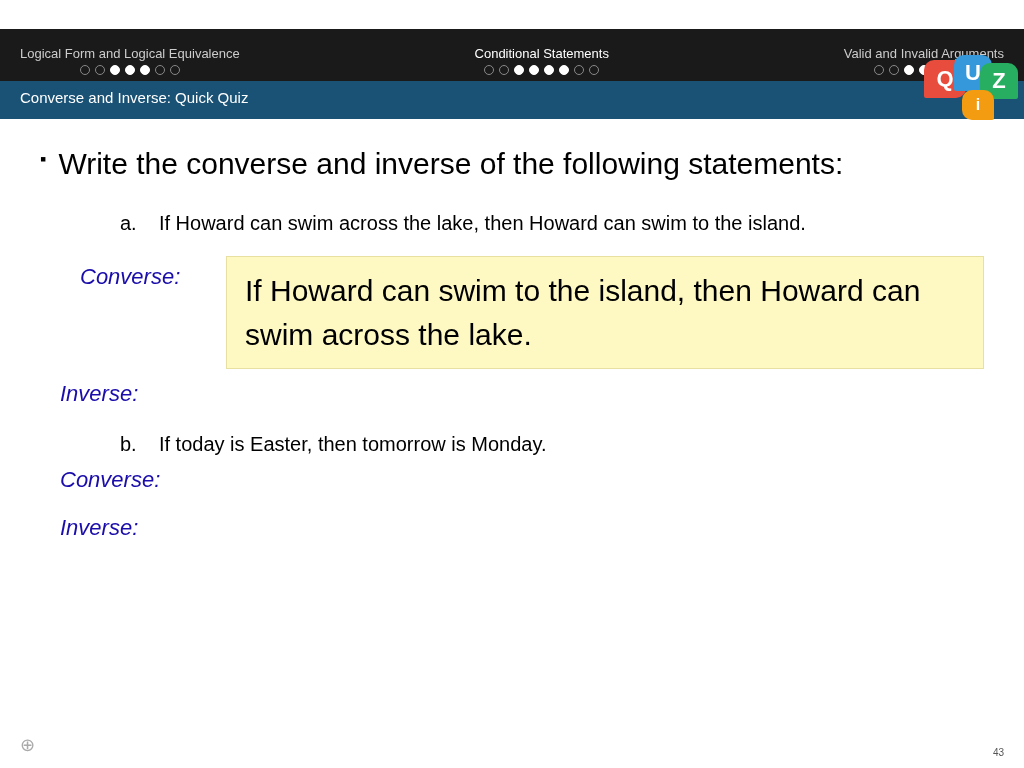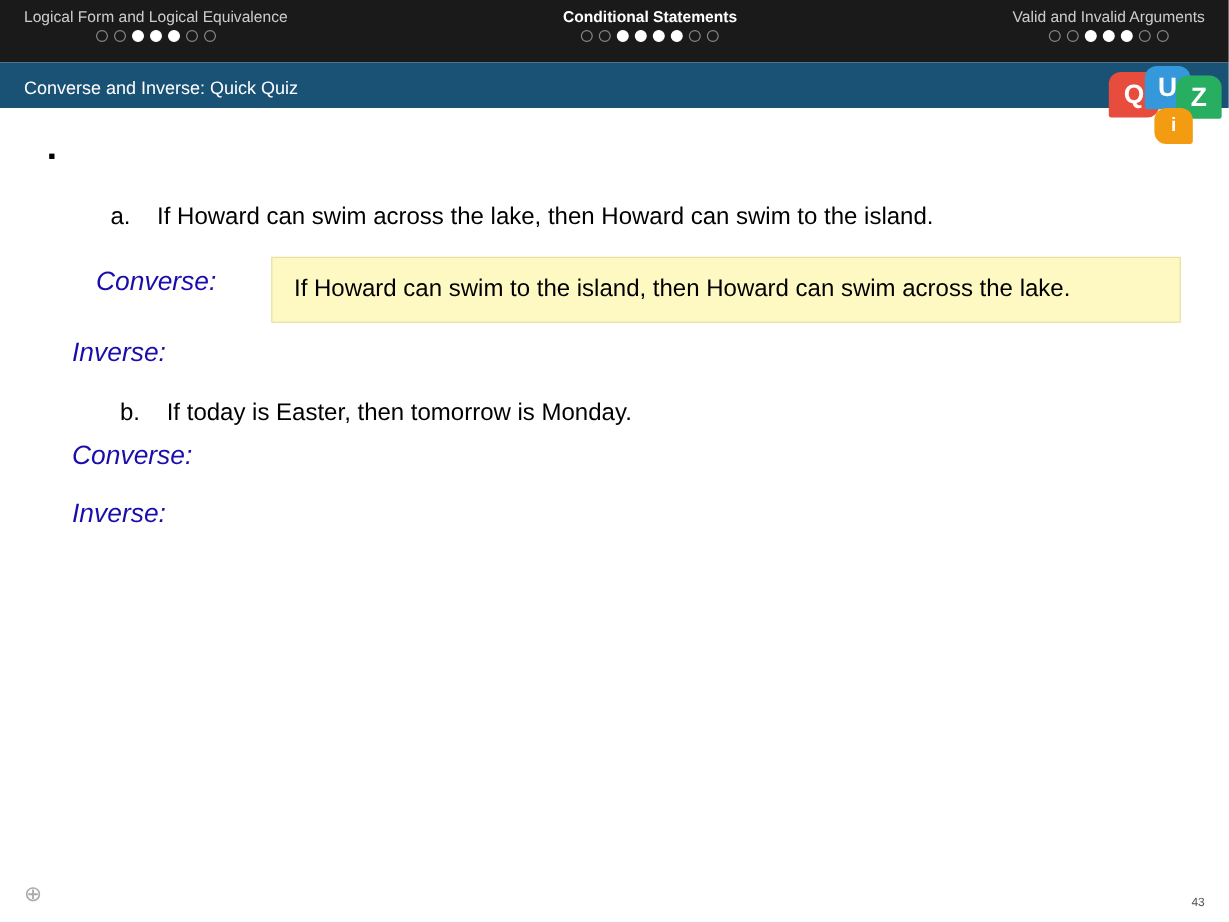--- a/index.html
+++ b/index.html
@@ -11,41 +11,42 @@
       overflow: hidden;
       position: relative;
     }
 
     
     .top-bar {
       background: #1a1a1a;
       color: #ffffff;
       display: flex;
       justify-content: space-between;
-      align-items: flex-start;
-      padding: 6px 20px 16px 20px;
+      align-items: flex-end;
+      padding: 6px 20px 6px 20px;
       height: 52px;
+      margin-top: 29px;
     }
 
     .nav-section {
       display: flex;
       flex-direction: column;
       align-items: center;
       gap: 4px;
     }
 
     .nav-title {
       font-size: 13px;
       color: #cccccc;
       white-space: nowrap;
     }
 
     .nav-title.active {
       color: #ffffff;
-      font-weight: bold;
+      font-weight: normal;
     }
 
     .nav-dots {
       display: flex;
       gap: 5px;
       align-items: center;
     }
 
     .dot {
       width: 10px;
@@ -67,21 +68,21 @@
     }
 
     
     .subtitle-bar {
       background: #1a5276;
       color: #ffffff;
       font-size: 15px;
       padding: 8px 20px;
       height: 38px;
       display: flex;
-      align-items: flex-end;
+      align-items: flex-start;
     }
 
     
     .quiz-logo {
       position: absolute;
       top: 52px;
       right: 10px;
       width: 90px;
       height: 75px;
       display: flex;
@@ -163,21 +164,21 @@
     }
 
     .question-text {
       font-size: 30px;
       font-weight: normal;
       line-height: 1.3;
       color: #000;
     }
 
     .sub-item {
-      margin-left: 52px;
+      margin-left: 80px;
       margin-bottom: 18px;
     }
 
     .sub-item-text {
       font-size: 20px;
       color: #000;
       line-height: 1.5;
     }
 
     .converse-row {
@@ -193,21 +194,21 @@
       font-style: italic;
       color: #1a0dab;
       min-width: 130px;
       padding-top: 8px;
     }
 
     .converse-answer {
       background: #fef9c3;
       border: 1px solid #e8e0a0;
       padding: 12px 18px;
-      font-size: 20px;
+      font-size: 30px;
       color: #000;
       line-height: 1.45;
       flex: 1;
     }
 
     .inverse-label {
       font-size: 22px;
       font-style: italic;
       color: #1a0dab;
       margin-left: 20px;
@@ -225,21 +226,21 @@
     .crosshair {
       position: absolute;
       bottom: 12px;
       left: 20px;
       color: #aaa;
       font-size: 18px;
     }
 
     
     .section-b {
-      margin-left: 60px;
+      margin-left: 80px;
       margin-top: 10px;
       margin-bottom: 8px;
     }
   </style>
 </head>
 <body>
 
 <div class="top-bar">
   <div class="nav-section">
     <span class="nav-title">Logical Form and Logical Equivalence</span>
@@ -292,20 +293,21 @@
     <div class="bubble bubble-u">U</div>
     <div class="bubble bubble-z">Z</div>
     <div class="bubble bubble-i">i</div>
   </div>
 </div>
 
 <div class="main-content">
 
   <div class="main-question">
     <span class="bullet-square">▪</span>
+    <span class="question-text">Write the converse and inverse of the following statements:</span>
   </div>
 
   <div class="sub-item">
     <div class="sub-item-text">
       <span>a.</span>&nbsp;&nbsp;&nbsp;
       <span>If Howard can swim across the lake, then Howard can swim to the island.</span>
     </div>
   </div>
 
   <div class="converse-row">

